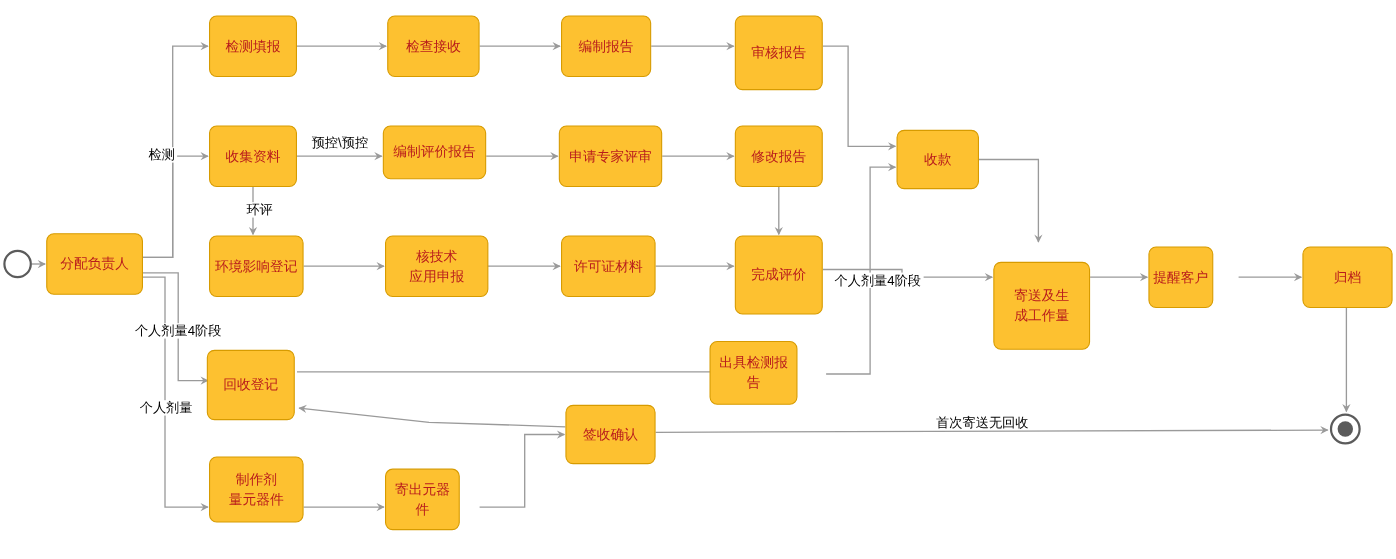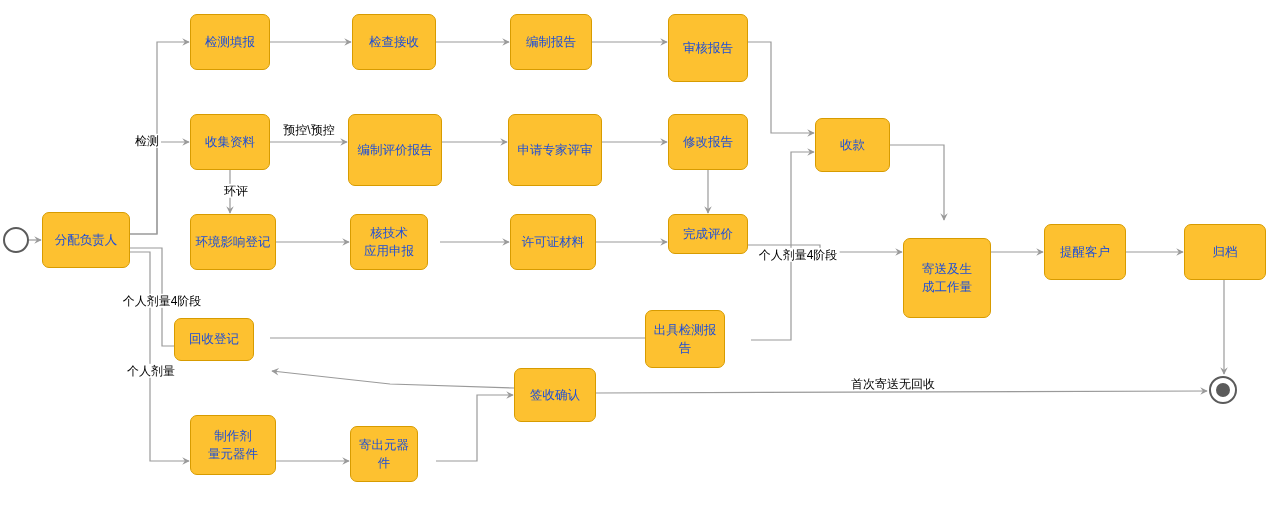--- a/index.html
+++ b/index.html
@@ -10,21 +10,21 @@
   }
   #canvas {
     position: relative; width: 1269px; height: 508px; background: #ffffff;
   }
   svg.edge-layer { position: absolute; left: 0; top: 0; z-index: 1; }
   .edge { stroke: #9a9a9a; stroke-width: 1.2; fill: none; marker-end: url(#arrow); }
   .node {
     position: absolute; z-index: 2;
     background: #FDC130; border: 1px solid #D79B00; border-radius: 7px;
     display: flex; align-items: center; justify-content: center;
-    text-align: center; font-size: 12.5px; color: #1d4ed8;
+    text-align: center; font-size: 12.5px; color: #b91c1c;
     line-height: 1.45; white-space: pre-line; padding: 2px;
   }
   .edge-label {
     position: absolute; z-index: 3; transform: translate(-50%, -50%);
     background: #ffffff; color: #000; font-size: 12px; line-height: 1.2;
     padding: 0 2px; white-space: nowrap;
   }
   .terminal { position: absolute; z-index: 2; border-radius: 50%; }
   #start-node {
     left: 3px; top: 227px; width: 26px; height: 26px;
@@ -83,34 +83,34 @@
 
   <div id="start-node" class="terminal"></div>
   <div id="end-node" class="terminal"></div>
 
   <div class="node" style="left:42px;top:212px;width:88px;height:56px">分配负责人</div>
   <div class="node" style="left:190px;top:14px;width:80px;height:56px">检测填报</div>
   <div class="node" style="left:352px;top:14px;width:84px;height:56px">检查接收</div>
   <div class="node" style="left:510px;top:14px;width:82px;height:56px">编制报告</div>
   <div class="node" style="left:668px;top:14px;width:80px;height:68px">审核报告</div>
   <div class="node" style="left:190px;top:114px;width:80px;height:56px">收集资料</div>
-  <div class="node" style="left:348px;top:114px;width:94px;height:72px">编制评价报告</div>
-  <div class="node" style="left:508px;top:114px;width:94px;height:72px">申请专家评审</div>
+  <div class="node" style="left:348px;top:114px;width:94px;height:49px">编制评价报告</div>
+  <div class="node" style="left:508px;top:114px;width:94px;height:56px">申请专家评审</div>
   <div class="node" style="left:668px;top:114px;width:80px;height:56px">修改报告</div>
   <div class="node" style="left:815px;top:118px;width:75px;height:54px">收款</div>
   <div class="node" style="left:190px;top:214px;width:86px;height:56px">环境影响登记</div>
-  <div class="node" style="left:350px;top:214px;width:78px;height:56px">核技术
+  <div class="node" style="left:350px;top:214px;width:94px;height:56px">核技术
 应用申报</div>
   <div class="node" style="left:510px;top:214px;width:86px;height:56px">许可证材料</div>
-  <div class="node" style="left:668px;top:214px;width:80px;height:40px">完成评价</div>
+  <div class="node" style="left:668px;top:214px;width:80px;height:72px">完成评价</div>
   <div class="node" style="left:903px;top:238px;width:88px;height:80px">寄送及生
 成工作量</div>
-  <div class="node" style="left:1044px;top:224px;width:82px;height:56px">提醒客户</div>
+  <div class="node" style="left:1044px;top:224px;width:59px;height:56px">提醒客户</div>
   <div class="node" style="left:1184px;top:224px;width:82px;height:56px">归档</div>
-  <div class="node" style="left:174px;top:318px;width:80px;height:43px">回收登记</div>
+  <div class="node" style="left:188px;top:318px;width:80px;height:64px">回收登记</div>
   <div class="node" style="left:645px;top:310px;width:80px;height:58px">出具检测报告</div>
   <div class="node" style="left:514px;top:368px;width:82px;height:54px">签收确认</div>
   <div class="node" style="left:190px;top:415px;width:86px;height:60px">制作剂
 量元器件</div>
   <div class="node" style="left:350px;top:426px;width:68px;height:56px">寄出元器件</div>
 
   <div class="edge-label" style="left:147px;top:141px">检测</div>
   <div class="edge-label" style="left:309px;top:130px">预控\预控</div>
   <div class="edge-label" style="left:236px;top:191px">环评</div>
   <div class="edge-label" style="left:162px;top:301px">个人剂量4阶段</div>

